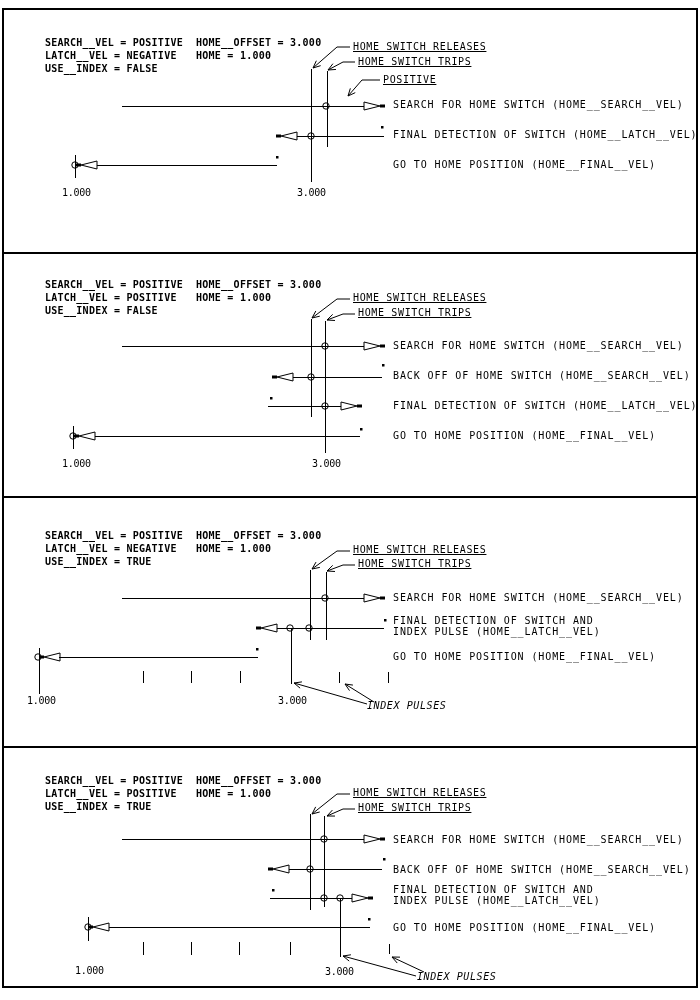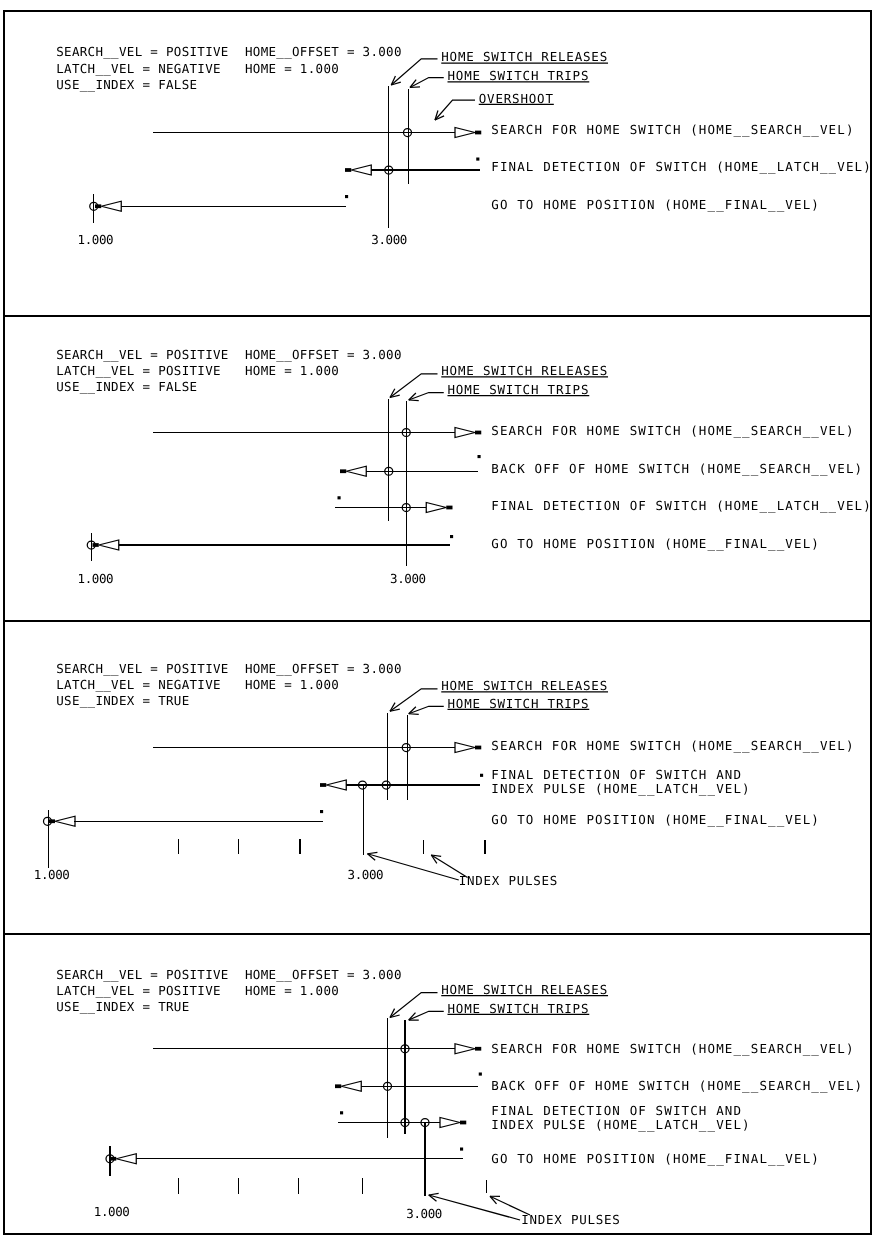--- a/index.html
+++ b/index.html
@@ -6,25 +6,25 @@
   .stage {
     position:relative; width:700px; height:1000px;
     background:#ffffff; overflow:hidden;
     font-family:"DejaVu Sans Mono", monospace;
   }
   .stage svg { position:absolute; left:0; top:0; }
   .t {
     position:absolute; font:10px "DejaVu Sans Mono", monospace;
     color:#000; white-space:nowrap; line-height:10px;
   }
-  .params  { letter-spacing:0.25px; }
+  .params  { letter-spacing:0.25px;font-weight:bold; }
   .step    { letter-spacing:0.9px;text-align:right; }
   .callout { letter-spacing:0.65px;text-decoration:underline; }
   .tick    { letter-spacing:-0.3px;text-align:center; }
-  .idx     { letter-spacing:0.6px; }
+  .idx     { letter-spacing:0.6px;font-style:italic; }
 </style>
 </head>
 <body>
 
 <div class="stage">
   <svg id="art" width="700" height="1000" viewBox="0 0 700 1000">
       <rect x="3" y="9" width="694" height="244" fill="none" stroke="#000000" stroke-width="1.3" shape-rendering="crispEdges"></rect>
       <rect x="3" y="253" width="694" height="244" fill="none" stroke="#000000" stroke-width="1.3" shape-rendering="crispEdges"></rect>
       <rect x="3" y="497" width="694" height="250" fill="none" stroke="#000000" stroke-width="1.3" shape-rendering="crispEdges"></rect>
       <rect x="3" y="747" width="694" height="240" fill="none" stroke="#000000" stroke-width="1.3" shape-rendering="crispEdges"></rect>
@@ -169,21 +169,21 @@
       </g>
     </svg>
   <div id="textlayer">
       <div class="t params" style="left: 45px; top: 38px;">SEARCH__VEL = POSITIVE</div>
       <div class="t params" style="left: 196px; top: 38px;">HOME__OFFSET = 3.000</div>
       <div class="t params" style="left: 45px; top: 51px;">LATCH__VEL = NEGATIVE</div>
       <div class="t params" style="left: 196px; top: 51px;">HOME = 1.000</div>
       <div class="t params" style="left: 45px; top: 64px;">USE__INDEX = FALSE</div>
       <div class="t callout" style="left: 353px; top: 42px;">HOME SWITCH RELEASES</div>
       <div class="t callout" style="left: 358px; top: 57px;">HOME SWITCH TRIPS</div>
-      <div class="t callout" style="left: 383px; top: 75px;">OVERSHOOT</div>
+      <div class="t callout" style="left: 383px; top: 75px;">POSITIVE</div>
       <div class="t step" style="left: 393px; top: 100px;">SEARCH FOR HOME SWITCH (HOME__SEARCH__VEL)</div>
       <div class="t step" style="left: 393px; top: 130px;">FINAL DETECTION OF SWITCH (HOME__LATCH__VEL)</div>
       <div class="t step" style="left: 393px; top: 160px;">GO TO HOME POSITION (HOME__FINAL__VEL)</div>
       <div class="t tick" style="left: 62px; top: 188px;">1.000</div>
       <div class="t tick" style="left: 297px; top: 188px;">3.000</div>
       <div class="t params" style="left: 45px; top: 280px;">SEARCH__VEL = POSITIVE</div>
       <div class="t params" style="left: 196px; top: 280px;">HOME__OFFSET = 3.000</div>
       <div class="t params" style="left: 45px; top: 293px;">LATCH__VEL = POSITIVE</div>
       <div class="t params" style="left: 196px; top: 293px;">HOME = 1.000</div>
       <div class="t params" style="left: 45px; top: 306px;">USE__INDEX = FALSE</div>

